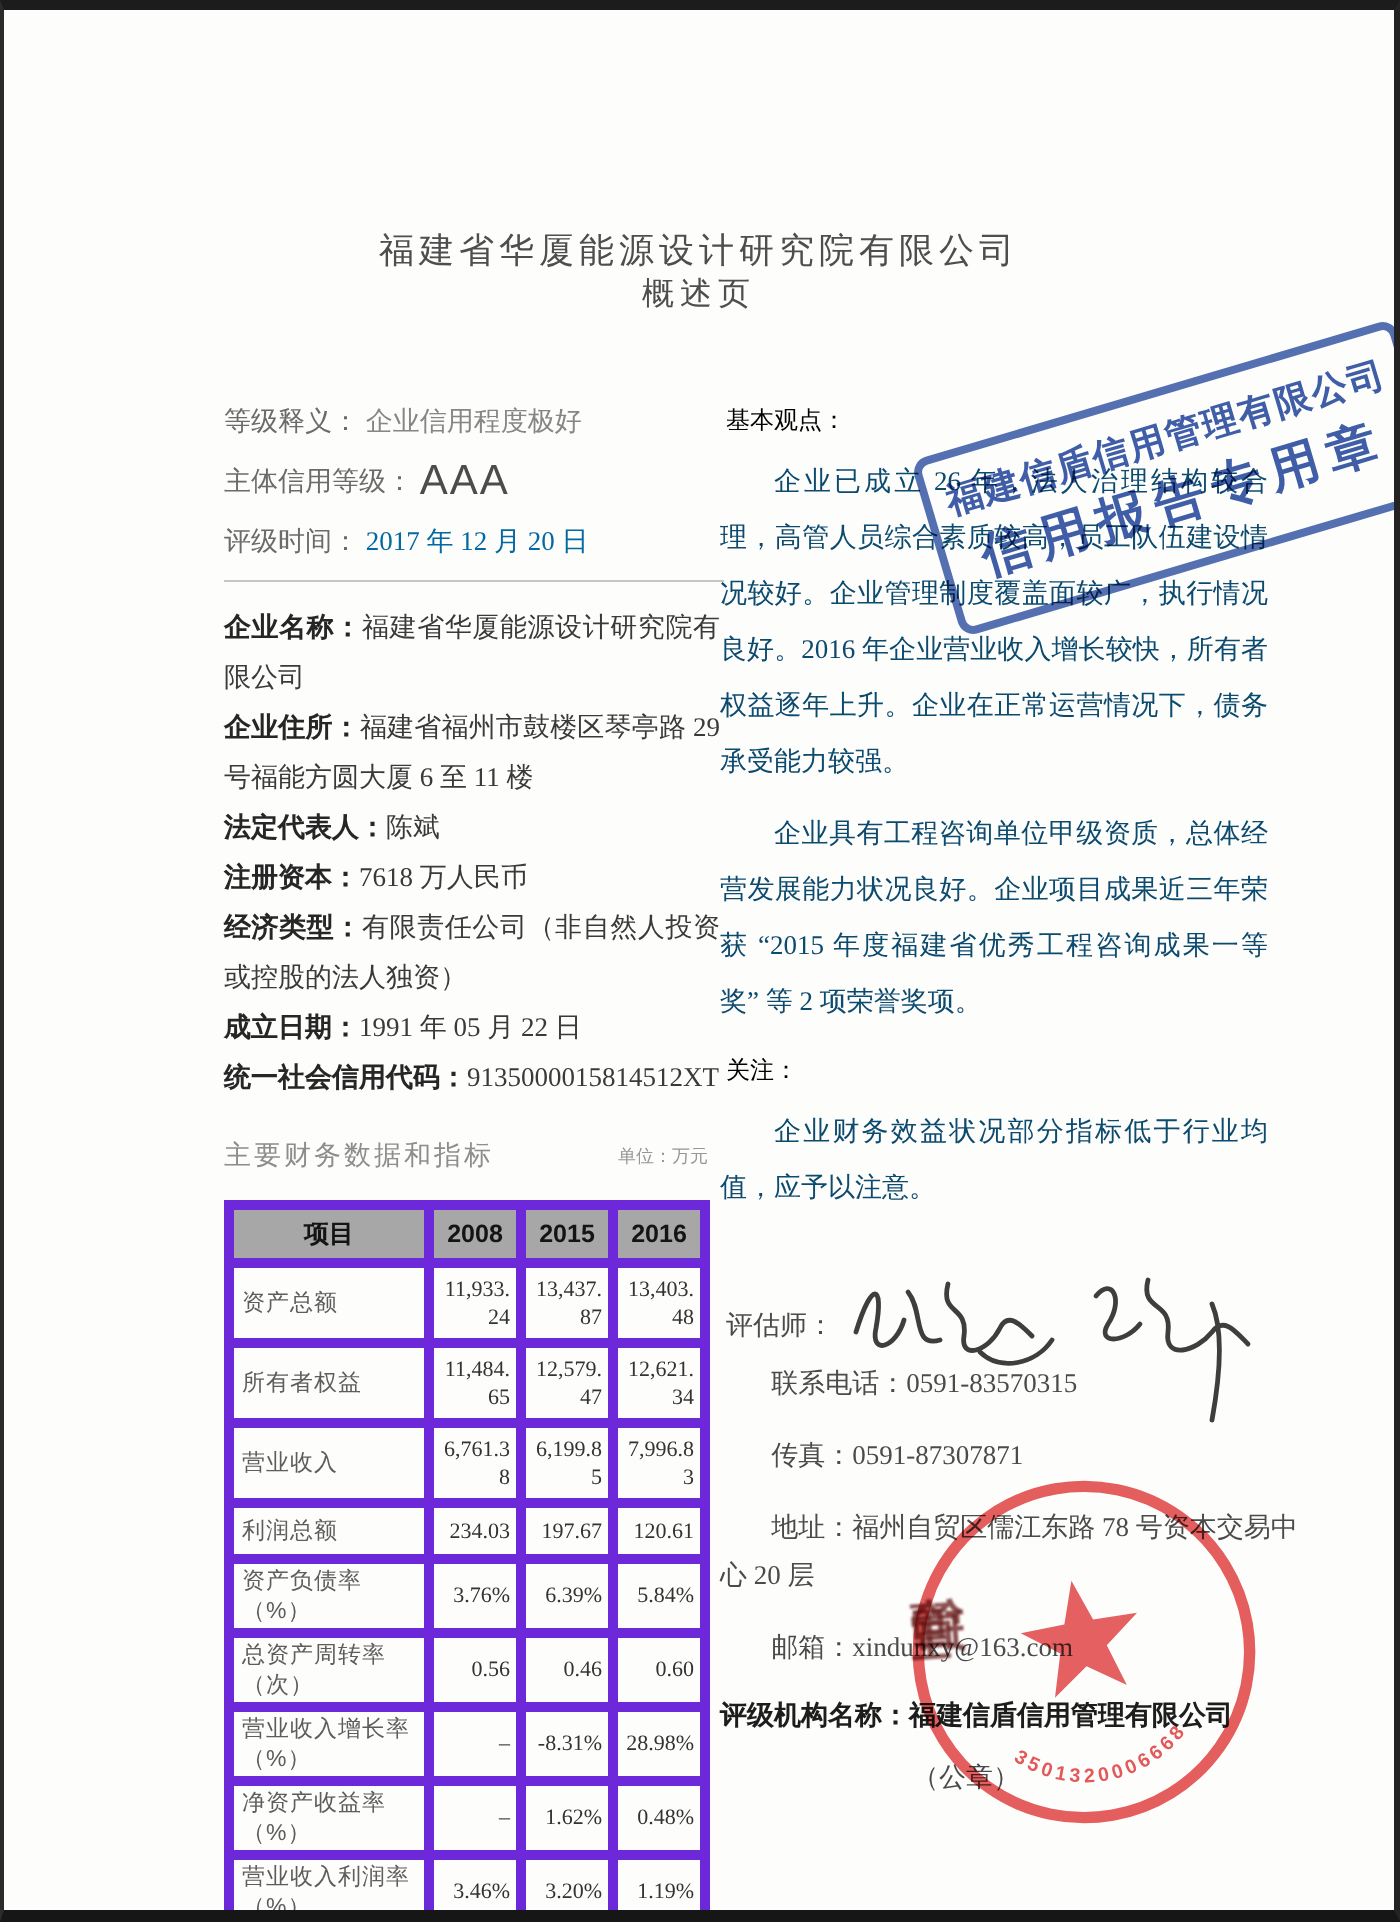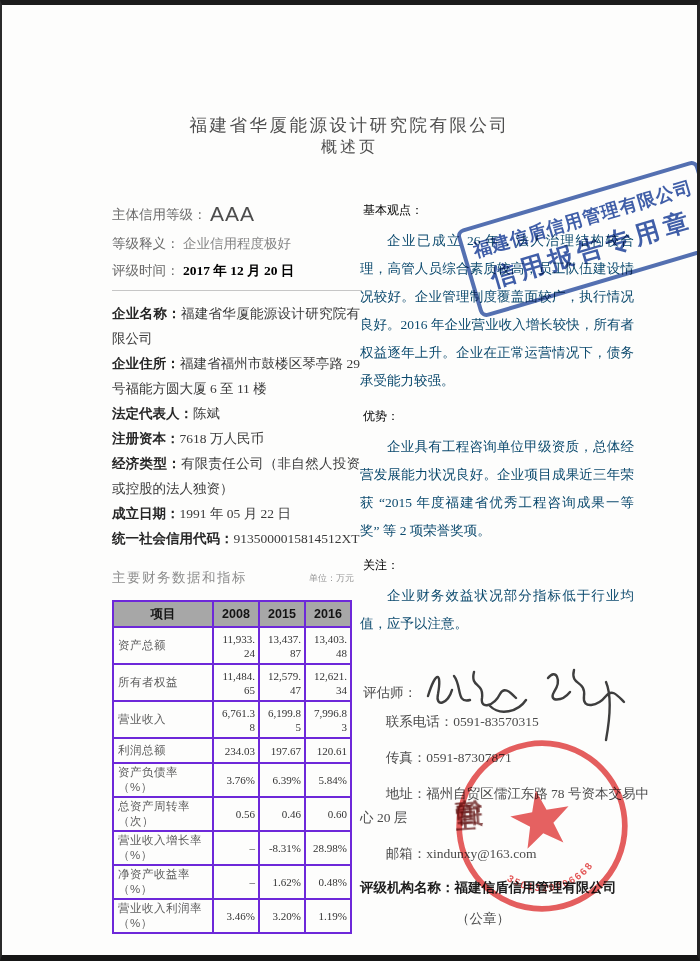--- a/index.html
+++ b/index.html
@@ -16,32 +16,32 @@
     letter-spacing:2.5px;color:#4e4e4e;}
   .title-sub{font-family:"Liberation Sans",sans-serif;font-weight:500;font-size:16px;
     letter-spacing:3px;color:#4e4e4e;margin-top:0;}
   
   .left-col{position:absolute;left:110px;top:197px;width:248px;}
   .rating-line{font-size:13.5px;color:#636363;margin-bottom:9px;white-space:nowrap;}
   .rating-line .lbl{font-family:"Liberation Sans",sans-serif;color:#6b6b6b;}
   .grade-value{font-family:"Liberation Sans",sans-serif;font-size:21px;color:#4c4c4c;
     letter-spacing:1px;vertical-align:-2px;}
   .meaning-value{color:#868686;}
-  .date-value{color:#000000;font-weight:bold;}
+  .date-value{color:#0369a1;}
   .divider{border:0;border-top:1px solid #c6c6c6;margin:10px 0 10px 0;width:250px;}
   .company-info{font-size:13.5px;line-height:25px;color:#3a3a3a;text-align:justify;}
   .company-info .lbl{font-family:"Liberation Sans",sans-serif;font-weight:bold;color:#262626;}
   
   .fin-head{display:flex;justify-content:space-between;align-items:center;
     margin-top:18px;width:242px;}
   .fin-title{font-family:"Liberation Sans",sans-serif;font-size:13.5px;color:#8d8d8d;
     letter-spacing:1.5px;}
   .fin-unit{font-size:9px;color:#979797;}
   table.fin{border-collapse:collapse;margin-top:13px;table-layout:fixed;width:238px;}
-  table.fin td,table.fin th{border:2px solid #6d28d9;overflow:hidden;}
+  table.fin td,table.fin th{border:5px solid #6d28d9;overflow:hidden;}
   table.fin th{background:#a7a7a7;color:#141414;font-family:"Liberation Sans",sans-serif;
     font-size:12.5px;font-weight:bold;height:22px;}
   td.rowlbl{font-size:11.5px;color:#5d5d5d;padding:1px 2px 1px 4px;
     font-family:"Liberation Sans",sans-serif;letter-spacing:0.5px;}
   td.val{font-size:11px;color:#333;text-align:right;padding:1px 3px;
     word-break:break-all;line-height:14px;}
   tr.tall td{height:33px;}
   tr.short td{height:21px;}
   col.c-lbl{width:100px;}col.c-y{width:46px;}
   
@@ -85,26 +85,26 @@
 <div class="page">
 
   <div class="title-wrap">
     <div class="title-main">福建省华厦能源设计研究院有限公司</div>
     <div class="title-sub">概述页</div>
   </div>
 
   <div class="left-col">
 
     <div class="rating-line">
+      <span class="lbl">等级释义：</span>
+      <span class="meaning-value">企业信用程度极好</span>
+    </div>
+    <div class="rating-line">
       <span class="lbl">主体信用等级：</span>
       <span class="grade-value">AAA</span>
-    </div>
-    <div class="rating-line">
-      <span class="lbl">等级释义：</span>
-      <span class="meaning-value">企业信用程度极好</span>
     </div>
     <div class="rating-line">
       <span class="lbl">评级时间：</span>
       <span class="date-value">2017 年 12 月 20 日</span>
     </div>
 
     <hr class="divider">
 
     <div class="company-info">
       <span class="lbl">企业名称：</span><span>福建省华厦能源设计研究院有限公司</span><br>
@@ -190,21 +190,20 @@
         <td class="val">1.19%</td>
       </tr>
     </tbody>
       </table>
   </div>
 
   <div class="right-col">
     <div class="sec-h">基本观点：</div>
     <p class="sec-p">企业已成立 26 年，法人治理结构较合理，高管人员综合素质较高，员工队伍建设情况较好。企业管理制度覆盖面较广，执行情况良好。2016 年企业营业收入增长较快，所有者权益逐年上升。企业在正常运营情况下，债务承受能力较强。</p>
 
-    <div class="sec-h gap-a">优势：</div>
     <p class="sec-p">企业具有工程咨询单位甲级资质，总体经营发展能力状况良好。企业项目成果近三年荣获 “2015 年度福建省优秀工程咨询成果一等奖” 等 2 项荣誉奖项。</p>
 
     <div class="sec-h gap-b">关注：</div>
     <p class="sec-p">企业财务效益状况部分指标低于行业均值，应予以注意。</p>
 
     <div class="contact">
       <div class="assessor-row">
         <span class="assessor-lbl">评估师：</span>
         <svg class="sig-svg" width="230" height="92" viewBox="0 0 230 92" aria-label="刘文营 刘秀锦">
           <g fill="none" stroke="#3e3e3e" stroke-width="2.4" stroke-linecap="round">

